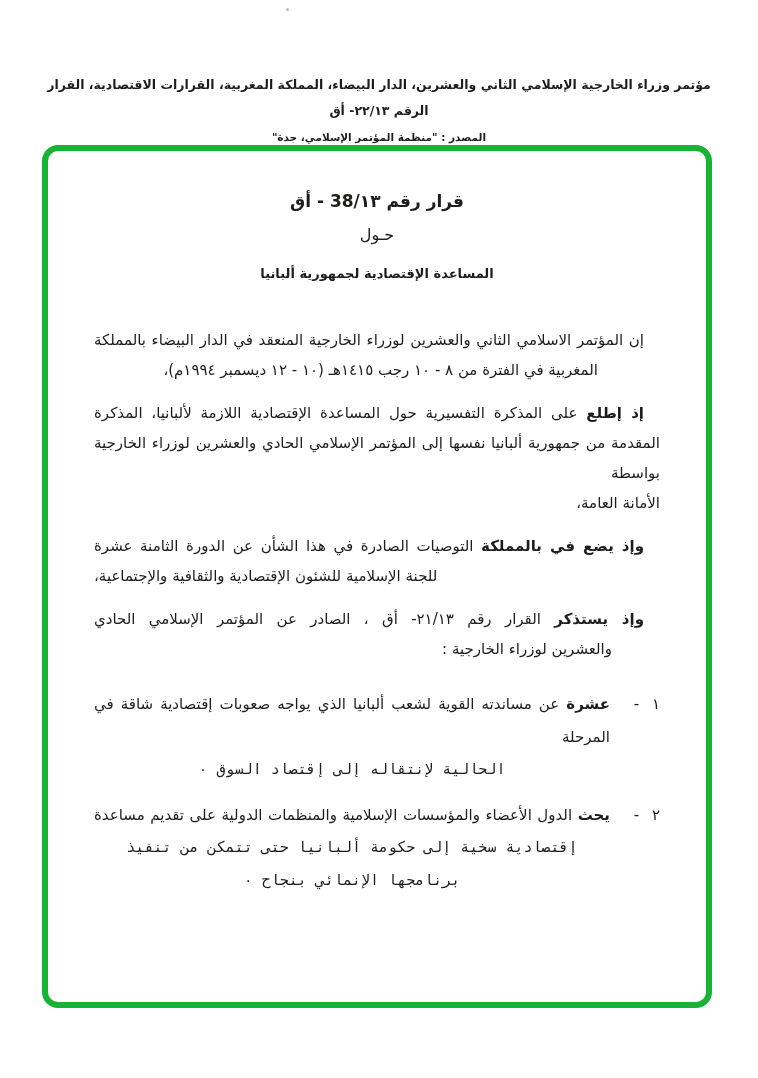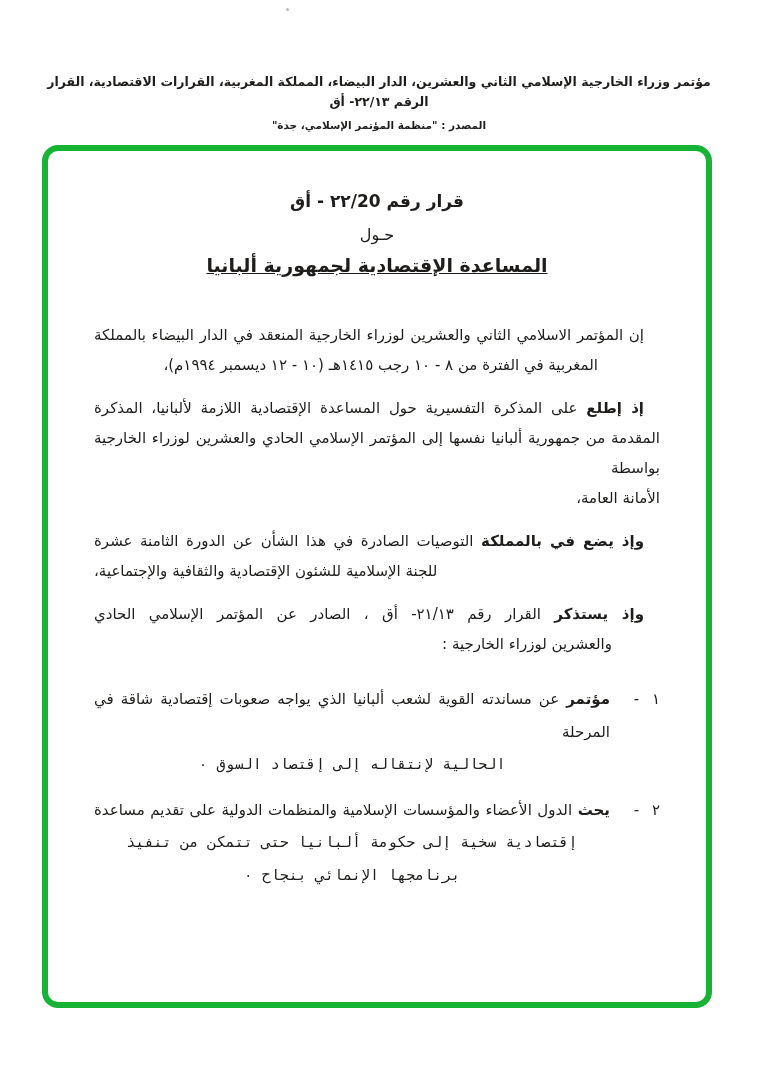--- a/index.html
+++ b/index.html
@@ -5,33 +5,33 @@
   html,body{margin:0;padding:0;}
   body{
     width:758px;height:1078px;background:#ffffff;position:relative;overflow:hidden;
     font-family:"DejaVu Sans",sans-serif;color:#1e1d1b;
   }
   .page{position:absolute;inset:0;direction:rtl;}
   .scan-speck{position:absolute;left:286px;top:8px;width:3px;height:3px;background:#b9b9b9;border-radius:50%;}
 
   
   .top-header{position:absolute;left:30px;right:30px;top:72px;text-align:center;}
-  .hdr1{font-size:12.5px;font-weight:700;line-height:20px;}
+  .hdr1{font-size:12.5px;font-weight:700;line-height:26px;}
   .hdr2{font-size:10.5px;font-weight:700;margin-top:7px;}
 
   
   .green-box{
     position:absolute;left:42px;top:145px;width:670px;height:863px;box-sizing:border-box;
     border:6px solid #16b335;border-radius:16px;background:#ffffff;
   }
 
   .title-block{margin-top:40px;text-align:center;}
   .t1{font-size:17px;font-weight:700;}
   .t2{font-size:16px;font-weight:400;margin-top:14px;}
-  .t3{font-size:19px;font-weight:700;margin-top:10px;text-decoration:underline;}
+  .t3{font-size:13px;font-weight:700;margin-top:22px;}
 
   .docbody{margin:44px 46px 0 46px;font-size:15px;}
   .para{margin:8px 0 13px 0;}
   .line{line-height:30px;}
   .stretch{text-align:justify;text-align-last:justify;text-justify:inter-word;}
   .indent{padding-right:16px;}
   .r-indent-62{text-align:right;padding-right:62px;}
   .r-indent-48{text-align:right;padding-right:48px;}
   .flush-r{text-align:right;}
   .flush-l{text-align:left;}
@@ -51,21 +51,21 @@
   <span class="scan-speck"></span>
 
   <div class="top-header">
     <div class="hdr1">مؤتمر وزراء الخارجية الإسلامي الثاني والعشرين، الدار البيضاء، المملكة المغربية، القرارات الاقتصادية، القرار الرقم ٢٢/١٣- أق</div>
     <div class="hdr2">المصدر :  "منظمة المؤتمر الإسلامي، جدة"</div>
   </div>
 
   <div class="green-box">
 
     <div class="title-block">
-      <div class="t1">قرار رقم ٢٢/20 - أق</div>
+      <div class="t1">قرار رقم 38/١٣ - أق</div>
       <div class="t2">حـول</div>
       <div class="t3">المساعدة الإقتصادية لجمهورية ألبانيا</div>
     </div>
 
     <div class="docbody">
 
       <div class="para">
         <div class="line stretch indent"><span class="lead"></span><span>إن المؤتمر الاسلامي الثاني والعشرين لوزراء الخارجية المنعقد في الدار البيضاء بالمملكة</span></div>
         <div class="line r-indent-62"><span class="lead"></span><span>المغربية في الفترة من ٨ - ١٠ رجب ١٤١٥هـ (١٠ - ١٢ ديسمبر ١٩٩٤م)،</span></div>
       </div>
@@ -84,21 +84,21 @@
       <div class="para">
         <div class="line stretch indent"><span class="lead">وإذ يستذكر</span><span> القرار رقم ٢١/١٣- أق ، الصادر عن المؤتمر الإسلامي الحادي</span></div>
         <div class="line r-indent-48"><span class="lead"></span><span>والعشرين لوزراء الخارجية :</span></div>
       </div>
 
       <div class="items">
 
         <div class="item">
           <div class="marker">١ -</div>
           <div class="item-body">
-            <div class="line stretch"><span class="lead">مؤتمر</span><span> عن مساندته القوية لشعب ألبانيا الذي يواجه صعوبات إقتصادية شاقة في المرحلة</span></div>
+            <div class="line stretch"><span class="lead">عشرة</span><span> عن مساندته القوية لشعب ألبانيا الذي يواجه صعوبات إقتصادية شاقة في المرحلة</span></div>
             <div class="line center"><span class="lead"></span><span>الحالية لإنتقاله إلى إقتصاد السوق ٠</span></div>
           </div>
         </div>
 
         <div class="item">
           <div class="marker">٢ -</div>
           <div class="item-body">
             <div class="line stretch"><span class="lead">يحث</span><span> الدول الأعضاء والمؤسسات الإسلامية والمنظمات الدولية على تقديم مساعدة</span></div>
             <div class="line center"><span class="lead"></span><span>إقتصادية سخية إلى حكومة ألبانيا حتى تتمكن من تنفيذ برنامجها الإنمائي بنجاح ٠</span></div>
           </div>

